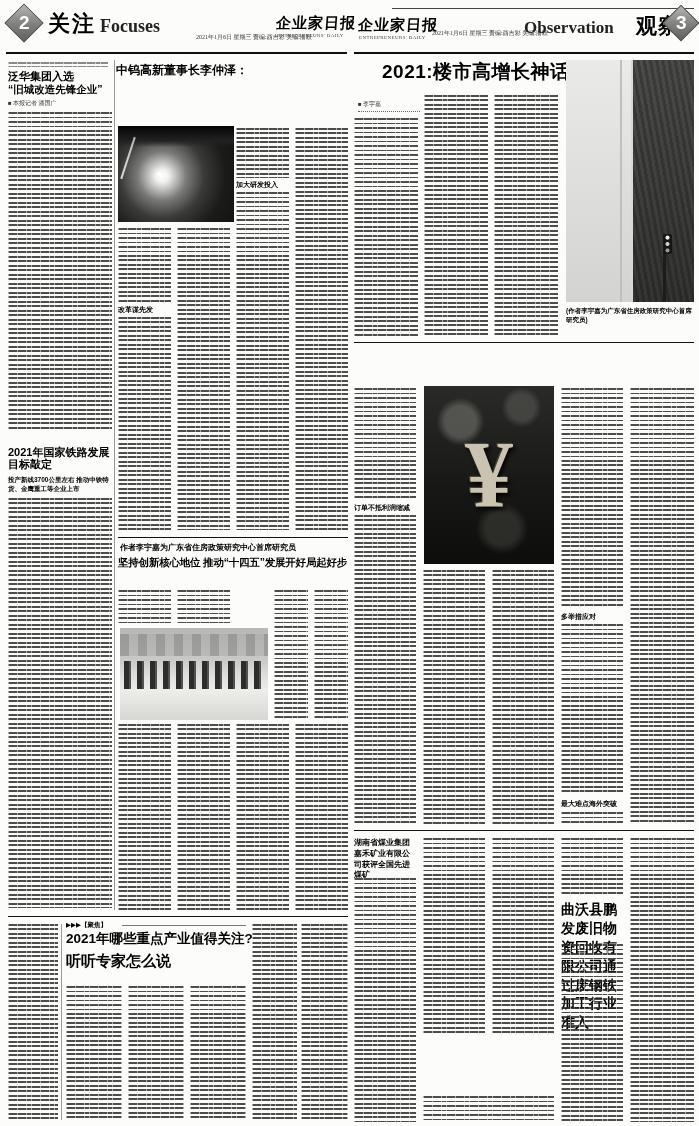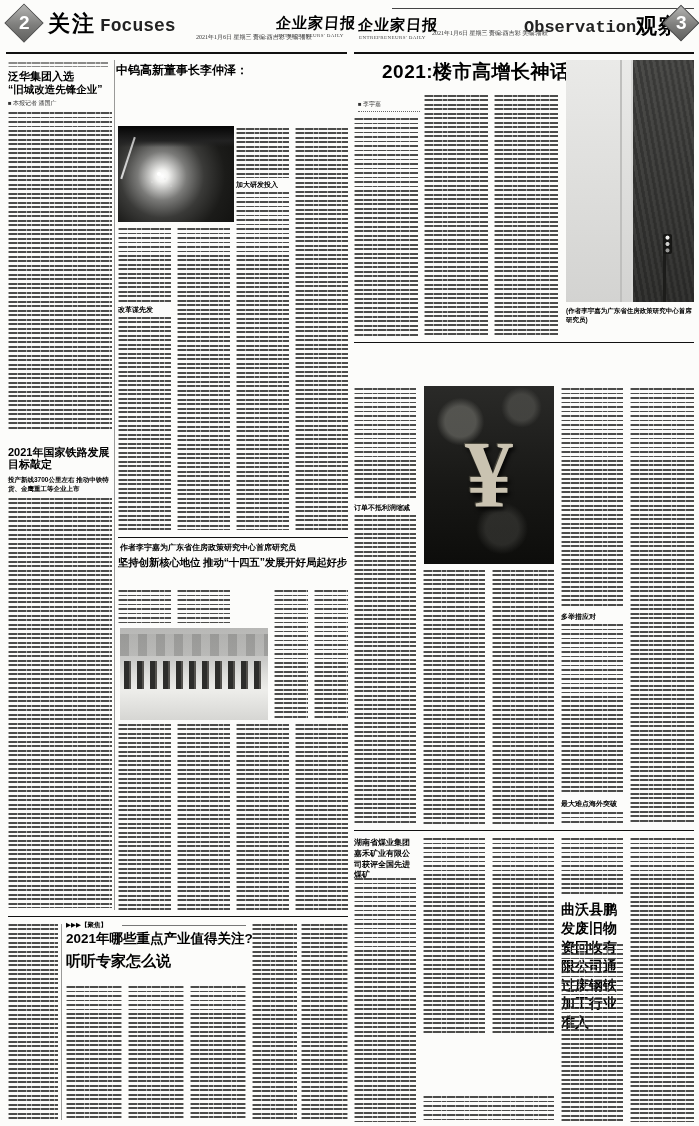--- a/index.html
+++ b/index.html
@@ -21,21 +21,21 @@
   .vrule{background:#9a9a98;width:1px;}
   .diamond{
     background:linear-gradient(135deg,#b9b9b7,#7e7e7c 55%,#5f5f5d);
     transform:rotate(45deg);display:flex;align-items:center;justify-content:center;
     box-shadow:0 0 0 1px #555 inset;
   }
   .diamond span{
     transform:rotate(-45deg);color:#fff;font-weight:bold;font-size:19px;
     font-family:"Liberation Sans",sans-serif;
   }
-  .mono{font-family:Liberation Mono, monospace;}
+  .mono{font-family:Liberation Serif, serif;}
   .tiny{font-size:6px;line-height:1.2;color:#333;}
   .subhead{font-size:7px;font-weight:bold;color:#000;font-family:"Liberation Sans",sans-serif;line-height:1.2;}
   .dotted{border-bottom:1px dotted #666;}
   .photo{overflow:hidden;}
   
   .photo-laser{
     background:
       radial-gradient(circle at 38% 52%, #ffffff 0%, #f2f2f0 7%, #c4c4c2 15%, #7a7a78 28%, #3a3a38 48%, #1b1b19 72%, #121210 100%);
   }
   .laser-beam{position:absolute;left:8%;top:10%;width:2px;height:46%;background:linear-gradient(to bottom,#ddd,#fff);transform:rotate(18deg);opacity:.8;}

